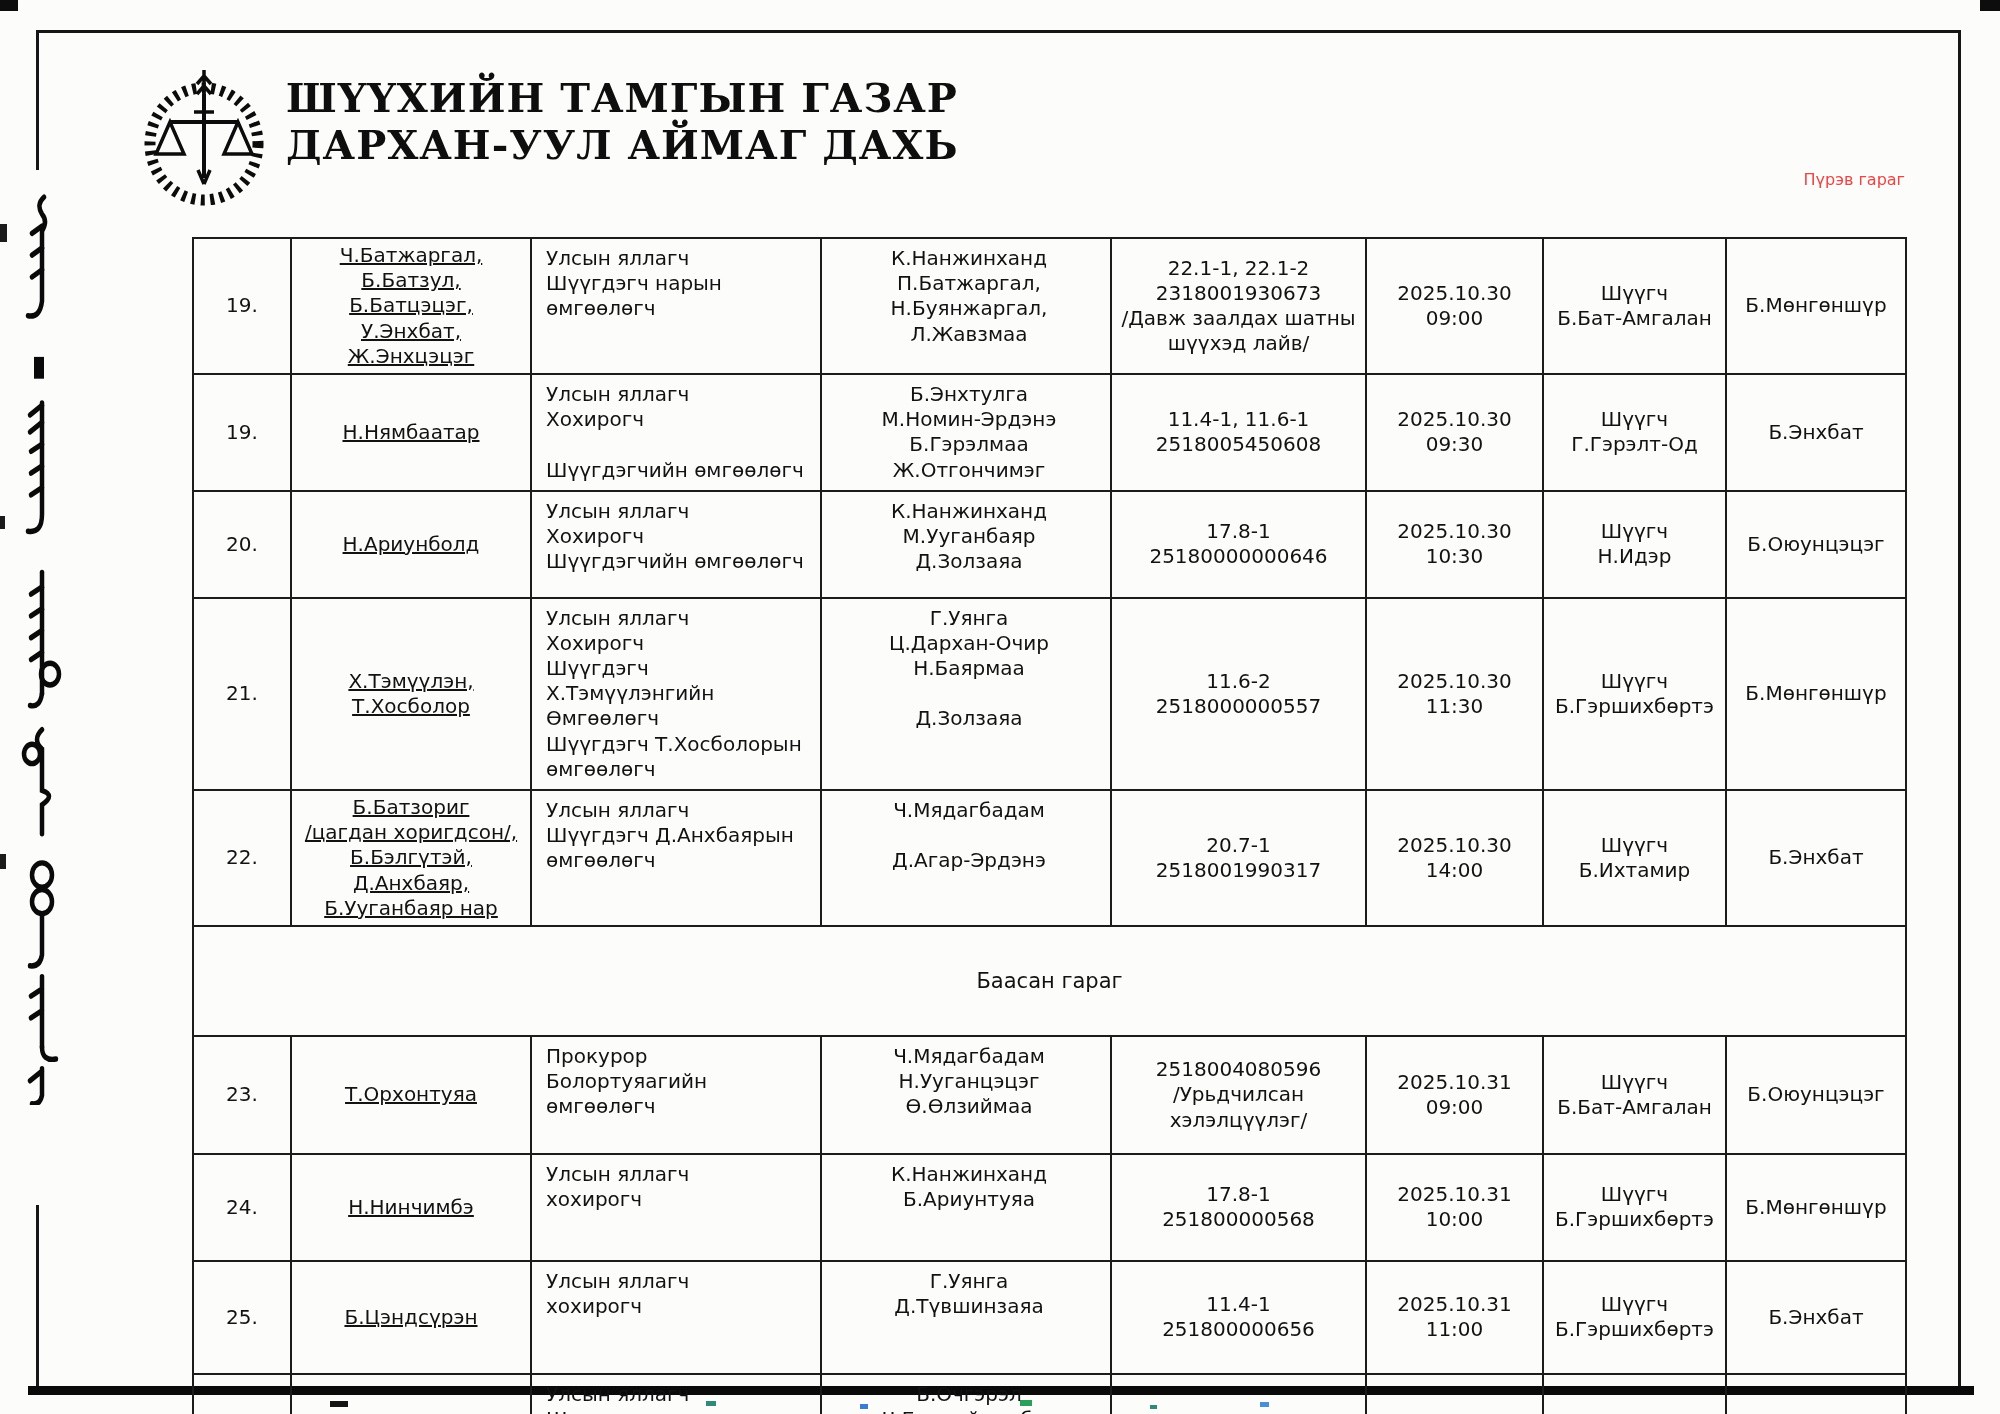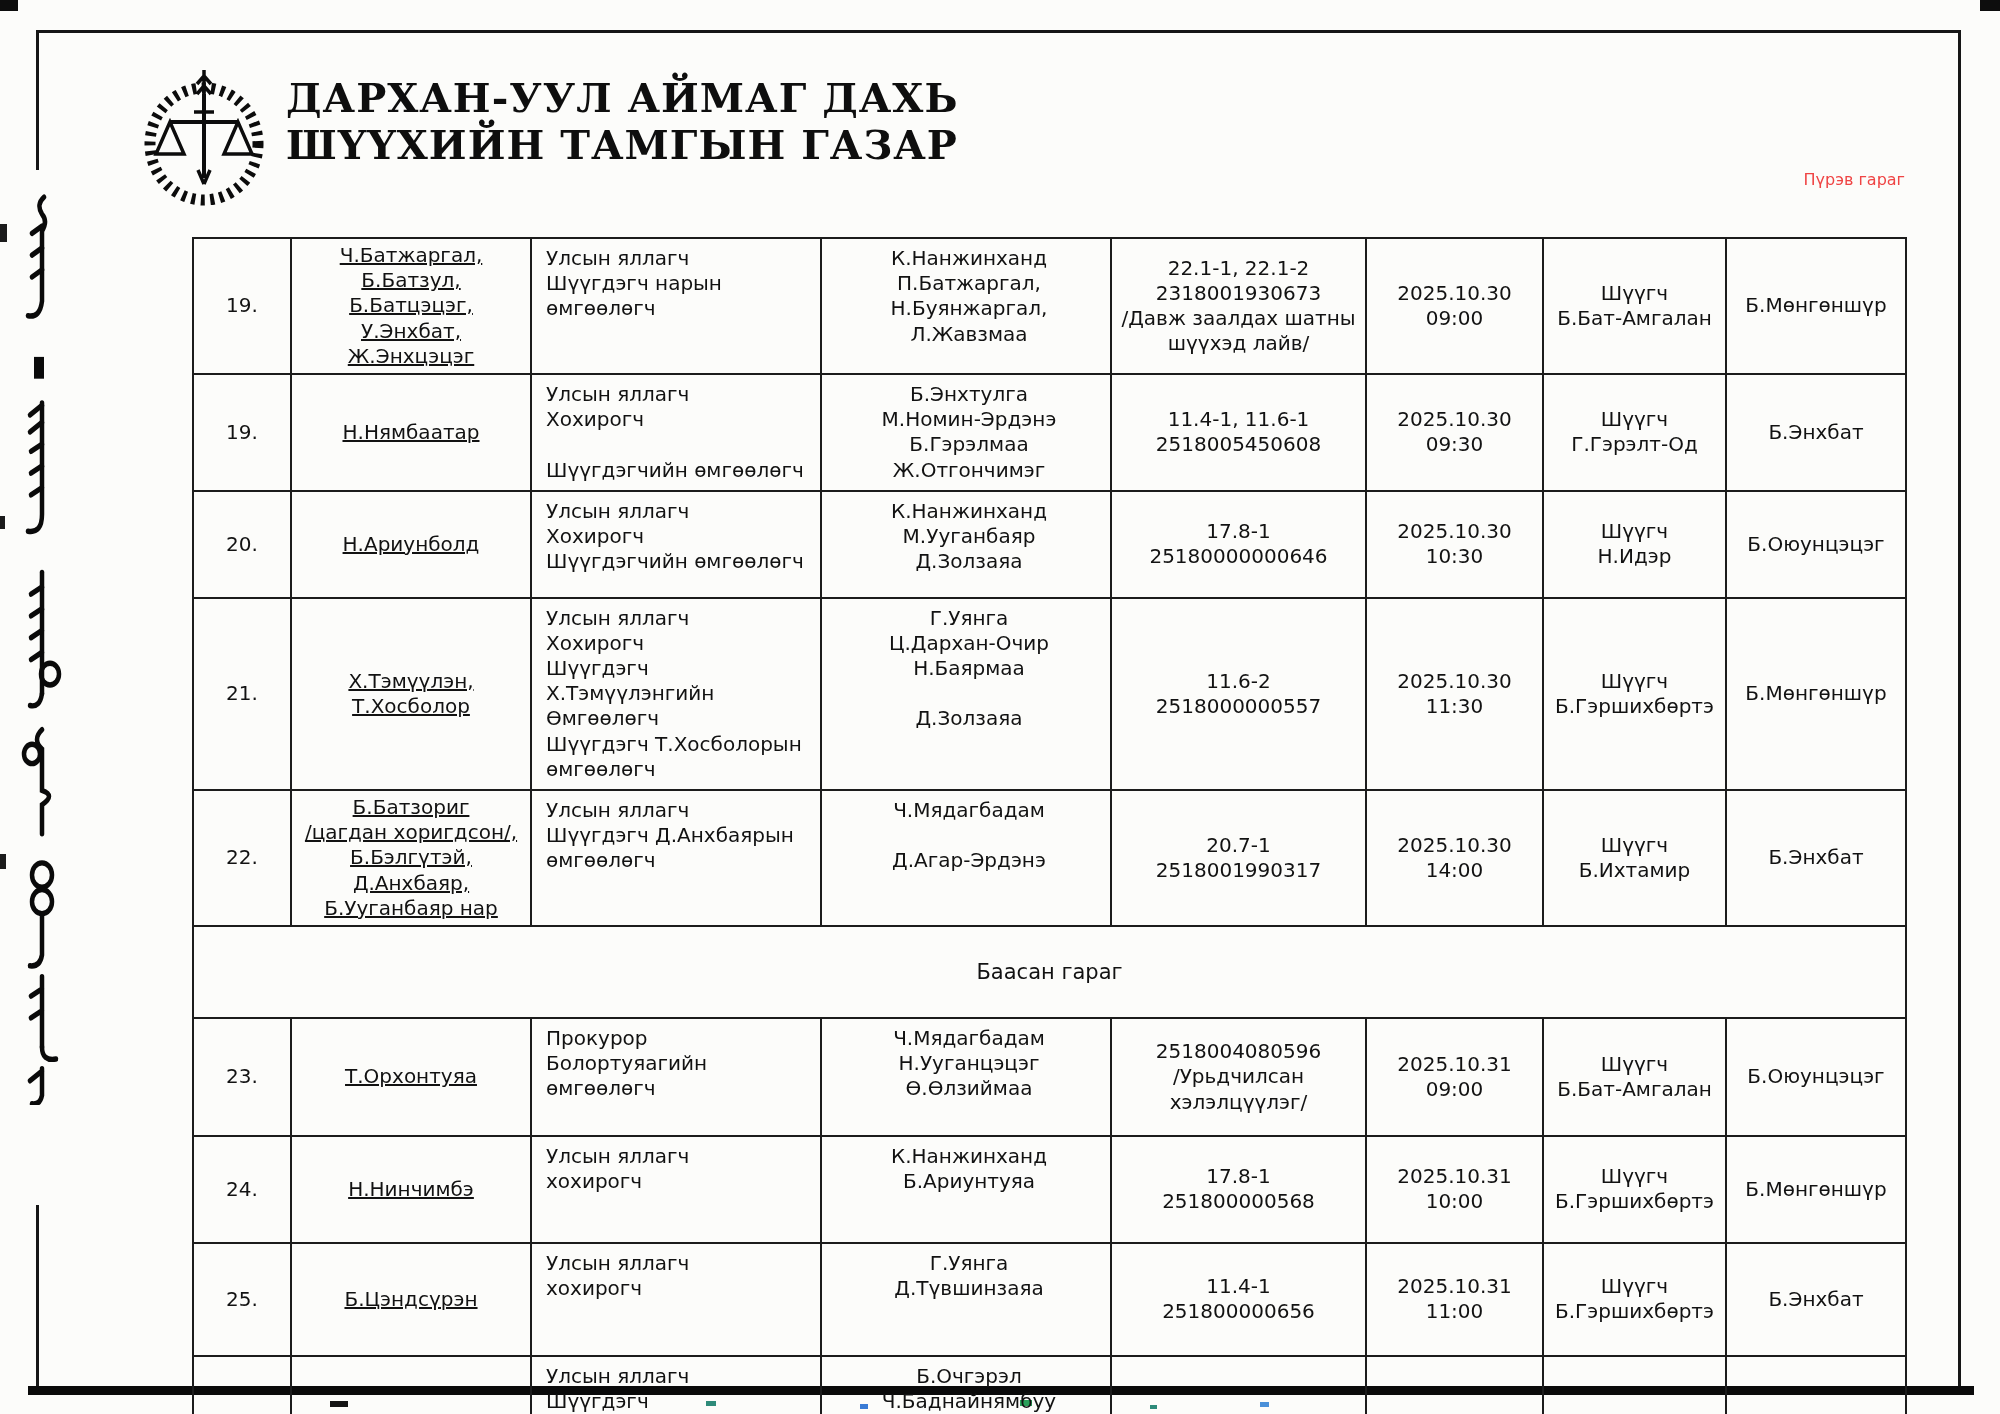--- a/index.html
+++ b/index.html
@@ -45,21 +45,21 @@
     white-space:pre-line;
     vertical-align:middle;
     overflow:hidden;
   }
   .sched .c1{text-align:center;}
   .sched .c2{text-align:center;padding:4px 6px;text-decoration:underline;}
   .sched .c3{text-align:left;vertical-align:top;padding:7px 8px 7px 14px;margin-top:24px;}
   .sched .c4{text-align:center;vertical-align:top;padding:7px 8px 7px 14px;}
   .sched .c5,.sched .c6,.sched .c7,.sched .c8{text-align:center;}
   tr.hr18{height:120px;} tr.hr19{height:106px;} tr.hr20{height:107px;}
-  tr.hr21{height:148px;} tr.hr22{height:117px;} tr.hsec{height:92px;}
+  tr.hr21{height:148px;} tr.hr22{height:117px;} tr.hsec{height:110px;}
   tr.hr23{height:118px;} tr.hr24{height:107px;} tr.hr25{height:113px;}
   tr.hr26{height:125px;}
   .section-cell{text-align:center;font-size:21px;vertical-align:middle;}
   
   .mong-script{position:absolute;left:6px;top:185px;}
 </style>
 </head>
 <body>
 
 <div class="frame-top"></div>
@@ -109,22 +109,22 @@
     <path d="M66 30 L66 114" stroke-width="4"></path>
     <path d="M66 120 L60 106 M66 120 L72 106" stroke-width="3.5"></path>
     <path d="M32 58 L100 58" stroke-width="4"></path>
     <path d="M32 58 L18 90 L46 90 Z" stroke-width="3.5"></path>
     <path d="M100 58 L86 90 L114 90 Z" stroke-width="3.5"></path>
     <path d="M56 48 L76 48" stroke-width="3.5"></path>
   </g>
 </svg>
 
 <div class="org-title">
+  <div>ШҮҮХИЙН ТАМГЫН ГАЗАР</div>
   <div>ДАРХАН-УУЛ АЙМАГ ДАХЬ</div>
-  <div>ШҮҮХИЙН ТАМГЫН ГАЗАР</div>
 </div>
 
 <div class="day-label-top">Пүрэв гараг</div>
 
 <table class="sched">
   <colgroup>
     <col style="width:98px">
       <col style="width:240px">
       <col style="width:290px">
       <col style="width:290px">

